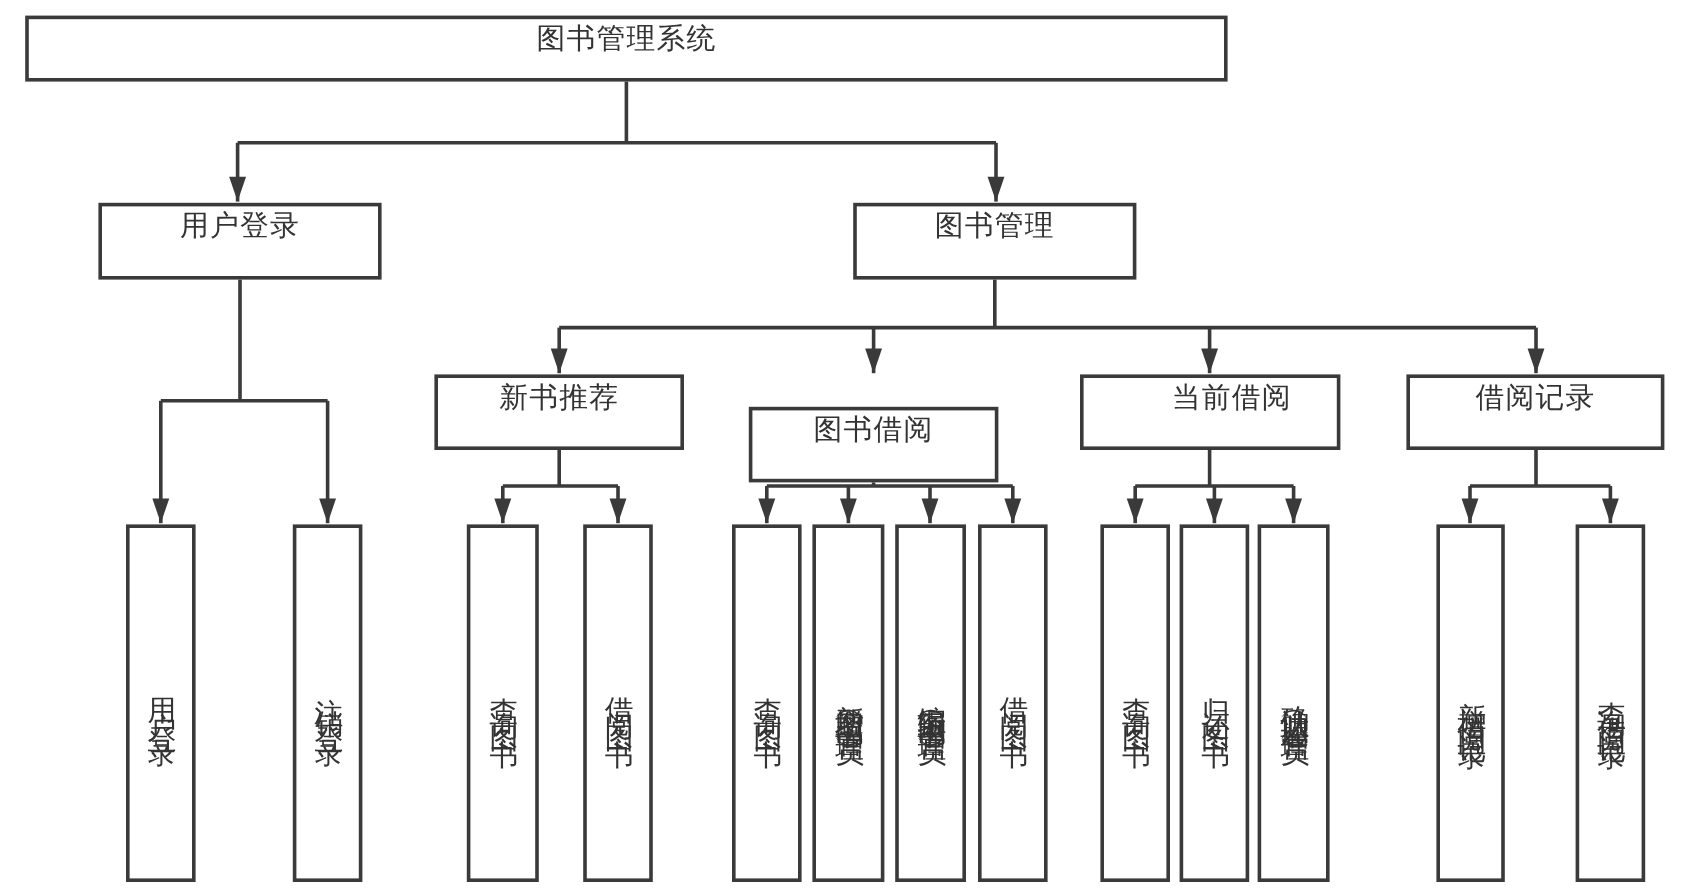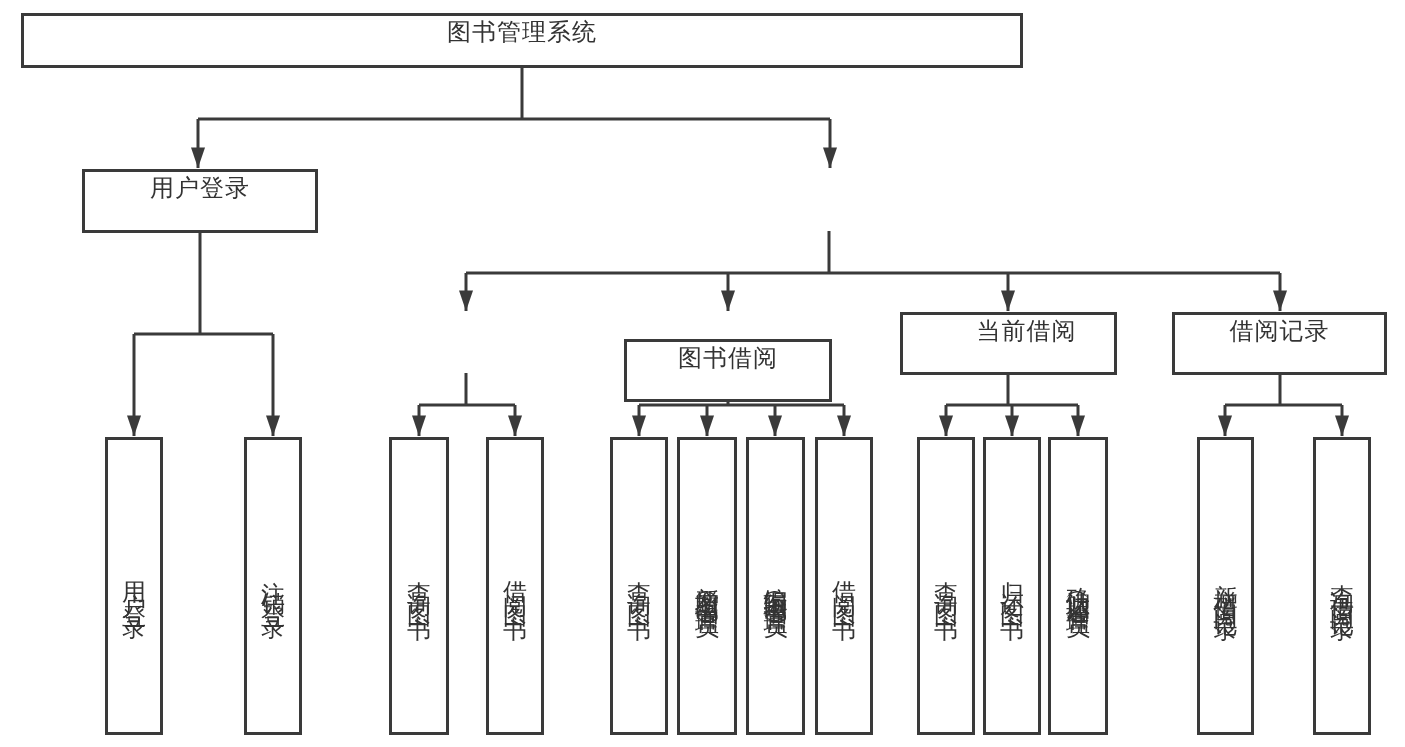--- a/index.html
+++ b/index.html
@@ -116,21 +116,27 @@
     <line x1="1342" y1="405" x2="1342" y2="436" stroke="#3a3a3a" stroke-width="3" marker-end="url(#arrowhead)"></line>
   </svg>
 
   <div class="node" style="left:21px; top:13px; width:1002px; height:55px;">
     <span>图书管理系统</span>
   </div>
 
   <div class="node" style="left:82px; top:169px; width:236px; height:64px;">
     <span>用户登录</span>
   </div>
+  <div class="node" style="left:711px; top:169px; width:236px; height:64px;">
+    <span>图书管理</span>
+  </div>
 
+  <div class="node" style="left:362px; top:312px; width:208px; height:63px;">
+    <span>新书推荐</span>
+  </div>
   <div class="node" style="left:624px; top:312px; width:208px; height:63px;margin-top:27px;">
     <span>图书借阅</span>
   </div>
   <div class="node" style="left:900px; top:312px; width:217px; height:63px;padding-left:36px;">
     <span>当前借阅</span>
   </div>
   <div class="node" style="left:1172px; top:312px; width:215px; height:63px;">
     <span>借阅记录</span>
   </div>
 

